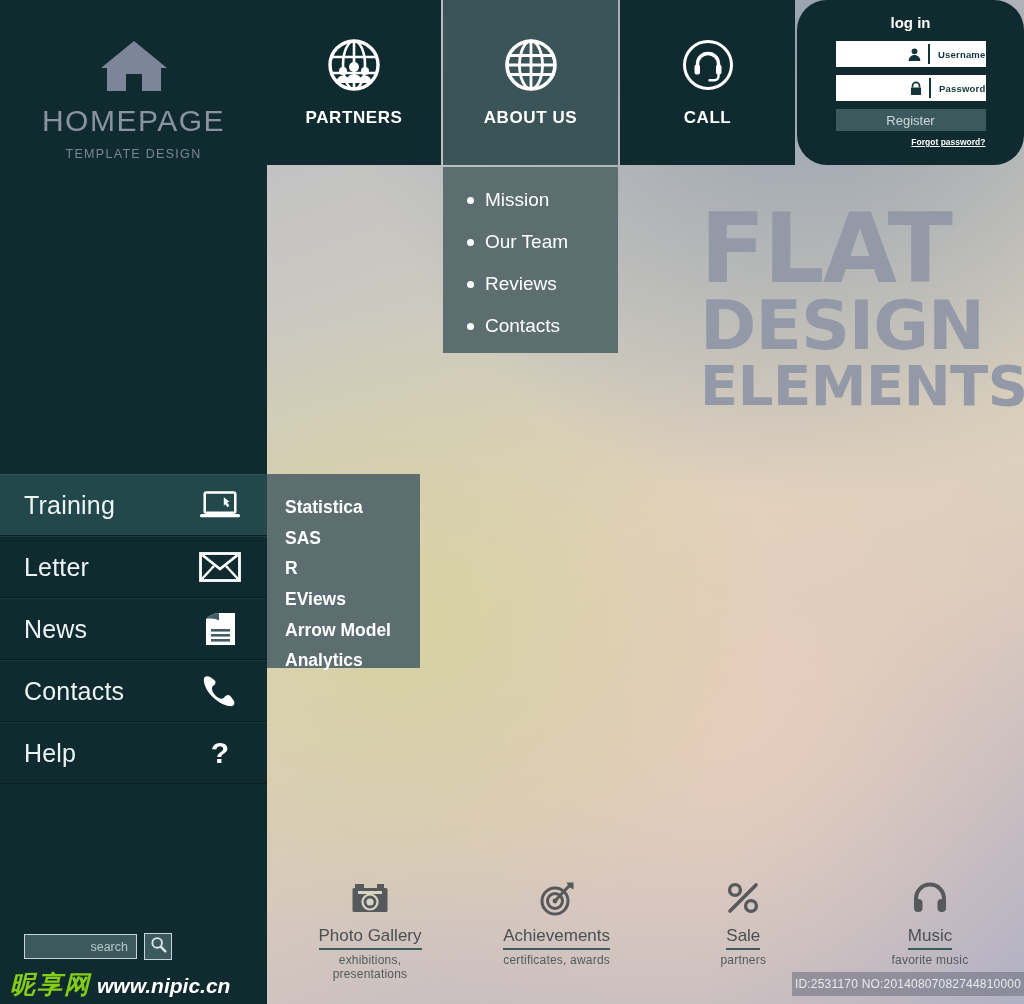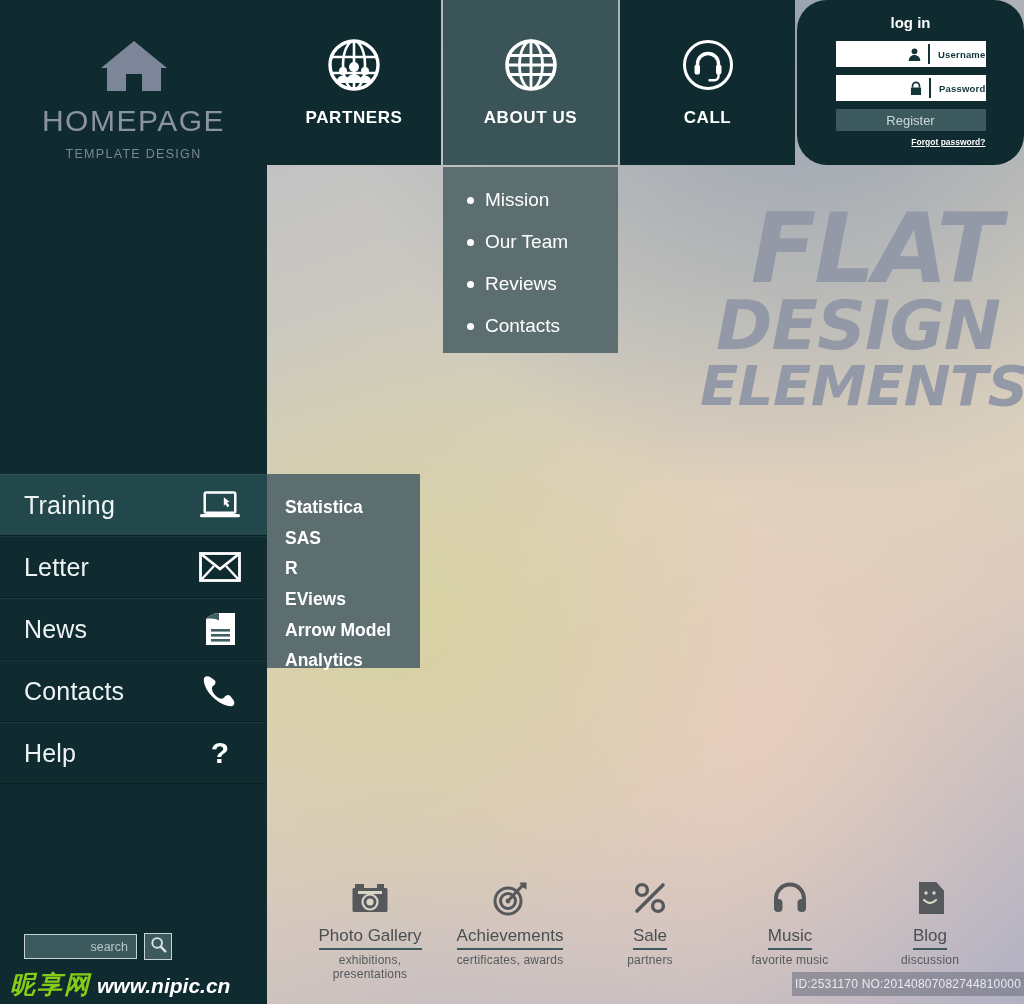--- a/index.html
+++ b/index.html
@@ -138,23 +138,22 @@
   }
   #forgot {
     width:150px; margin:6px auto 0; text-align:right;
     color:#fff; font-size:8.5px; font-weight:700;
     text-decoration:underline; cursor:pointer;
   }
 
   
   #headline {
     position:absolute; left:700px; top:208px; width:300px;
-    color:#9499a8; font-weight:700; text-align:right;
+    color:#9499a8; font-weight:700; text-align:left;
     font-family:"DejaVu Sans", sans-serif;
-    font-style:italic;
   }
   #hl1 { font-size:96px; line-height:0.86; letter-spacing:-2px; }
   #hl2 { font-size:68px; line-height:0.92; letter-spacing:-1px; margin-top:4px; }
   #hl3 { font-size:56px; line-height:0.95; letter-spacing:-0.5px; margin-top:2px; }
 
   
   #footer-strip {
     position:absolute; left:300px; top:876px; width:700px; height:100px;
     display:flex; align-items:flex-start; justify-content:space-between;
   }
@@ -433,31 +432,18 @@
         <svg width="36" height="32" viewBox="0 0 36 32">
           <path d="M4 22 v-5 C4 8.5 10.3 2.5 18 2.5 S32 8.5 32 17 v5" fill="none" stroke="#55595c" stroke-width="4" stroke-linecap="round"></path>
           <rect x="2" y="17" width="8.5" height="13" rx="4" fill="#55595c"></rect>
           <rect x="25.5" y="17" width="8.5" height="13" rx="4" fill="#55595c"></rect>
         </svg>
       </div>
       <span class="f-title">Music</span>
       <div class="f-sub">favorite music</div>
     </div>
 
-    <div class="fcell">
-      <div class="f-ico">
-        <svg width="32" height="36" viewBox="0 0 32 36">
-          <path d="M5 2 h17 l8 9 v23 H5 Z" fill="#55595c"></path>
-          <path d="M22 2 l8 9 h-8 Z" fill="#55595c"></path>
-          <circle cx="12" cy="13" r="1.7" fill="#d9d5c5"></circle>
-          <circle cx="20" cy="13" r="1.7" fill="#d9d5c5"></circle>
-          <path d="M10 20 q6 6 12 0" fill="none" stroke="#d9d5c5" stroke-width="2.2" stroke-linecap="round"></path>
-        </svg>
-      </div>
-      <span class="f-title">Blog</span>
-      <div class="f-sub">discussion</div>
-    </div>
 
   </div>
 
   <div id="id-watermark">ID:2531170 NO:20140807082744810000</div>
 
 </div>
 
 </body></html>

